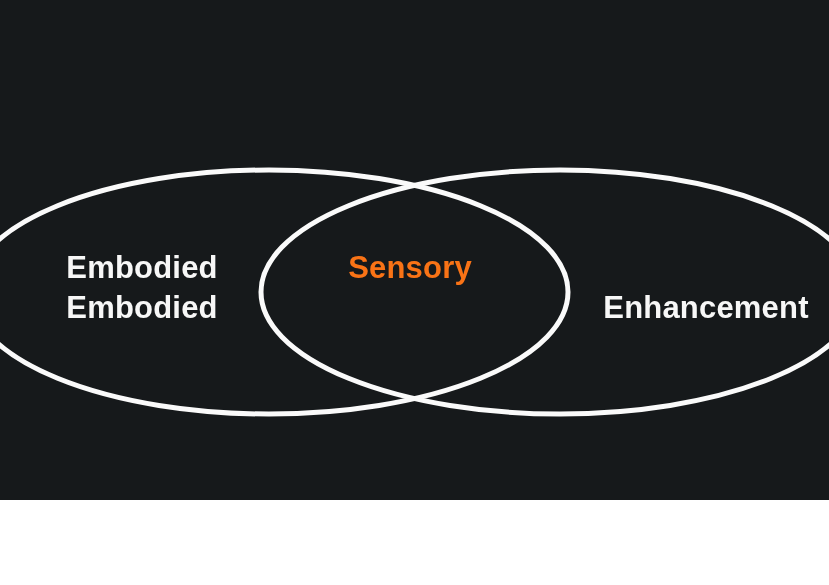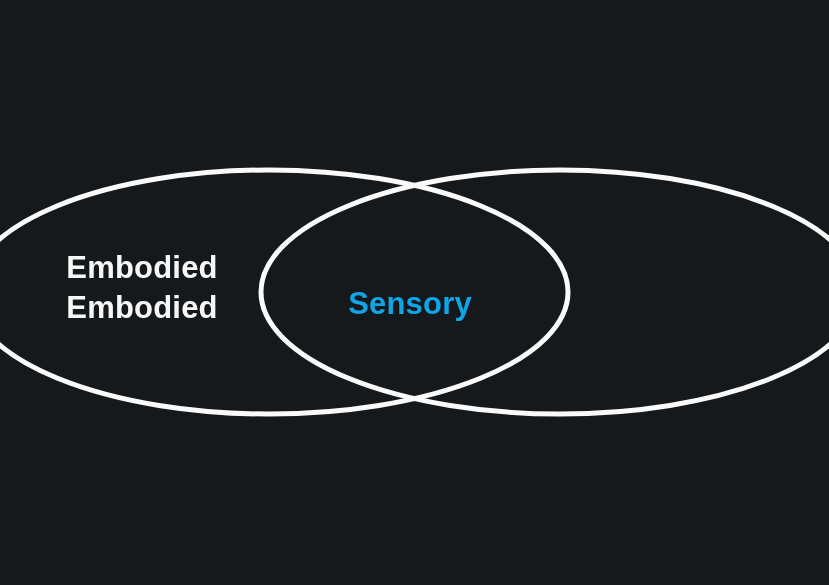--- a/index.html
+++ b/index.html
@@ -2,21 +2,21 @@
 <html><head>
 <meta charset="utf-8">
 <style>
   html, body {
     margin: 0;
     padding: 0;
   }
   .stage {
     position: relative;
     width: 829px;
-    height: 585px;
+    height: 500px;
     overflow: hidden;
     font-family: "Liberation Sans", sans-serif;
   }
   .venn-svg {
     position: absolute;
     top: 0;
     left: 0;
     display: block;
   }
   .venn-label {
@@ -42,21 +42,22 @@
   <svg class="venn-svg" width="829" height="585" viewBox="0 0 829 585">
     <ellipse cx="269" cy="292" rx="299" ry="122" fill="none" stroke-width="5" stroke="#fafafa"></ellipse>
     <ellipse cx="560" cy="292" rx="299" ry="122" fill="none" stroke-width="5" stroke="#fafafa"></ellipse>
   </svg>
 
   <div class="venn-label label-left" style="color: rgb(247, 247, 247);">
     <span>Embodied</span><br>
     <span>Embodied</span>
   </div>
 
-  <div class="venn-label label-middle" style="color: #0ea5e9; margin-top: 36px;">
+  <div class="venn-label label-middle" style="color: #f97316;">
     <span>Sensory</span><br>
   </div>
 
   <div class="venn-label label-right" style="color: rgb(247, 247, 247);">
     <br>
+    <span>Enhancement</span>
   </div>
 
 </div>
 
 </body></html>

